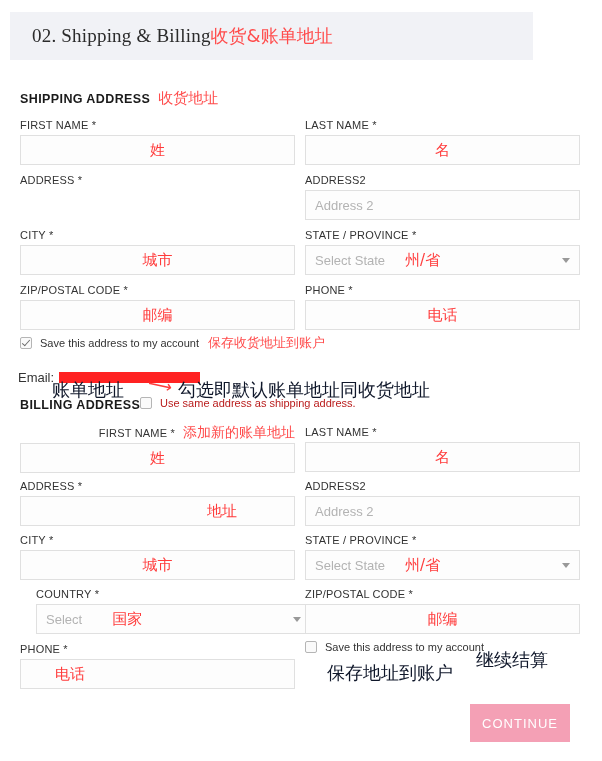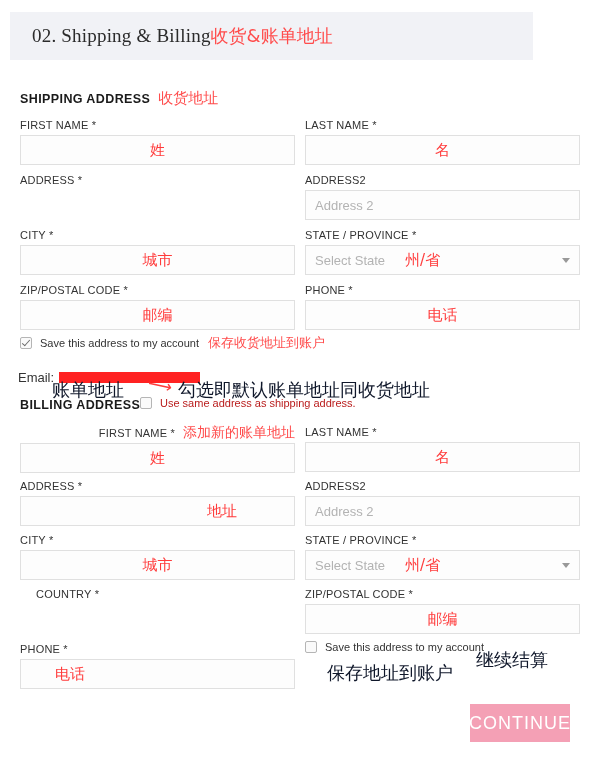--- a/index.html
+++ b/index.html
@@ -118,21 +118,21 @@
     position:absolute;
     color:#ff3b3b;font-size:17px;
     transform:rotate(12deg);
   }
 
   
   .continue-btn{
     position:absolute;left:470px;top:704px;
     width:100px;height:38px;
     background:#f4a0b5;
-    color:#ffffff;font-size:18px;letter-spacing:1px;
+    color:#ffffff;font-size:13px;letter-spacing:1px;
     display:flex;align-items:center;justify-content:center;
     cursor:pointer;border:none;
   }
   .continue-note{position:absolute;left:476px;top:648px;}
 </style>
 </head>
 <body>
 
 <div class="page">
 
@@ -262,20 +262,25 @@
     <div class="f-label">STATE / PROVINCE *</div>
     <div class="f-input">
       <span class="ph">Select State</span>
       <span class="cnval" style="margin-left:20px;">州/省</span>
       <span class="arrow-dn"></span>
     </div>
   </div>
 
   <div class="field" style="left:36px;top:587px;width:275px;">
     <div class="f-label">COUNTRY *</div>
+    <div class="f-input">
+      <span class="ph">Select</span>
+      <span class="cnval" style="margin-left:30px;">国家</span>
+      <span class="arrow-dn"></span>
+    </div>
   </div>
 
   <div class="field" style="left:305px;top:587px;width:275px;">
     <div class="f-label">ZIP/POSTAL CODE *</div>
     <div class="f-input">
       <span class="cnval mid">邮编</span>
     </div>
   </div>
 
   <div class="field" style="left:20px;top:642px;width:275px;">

